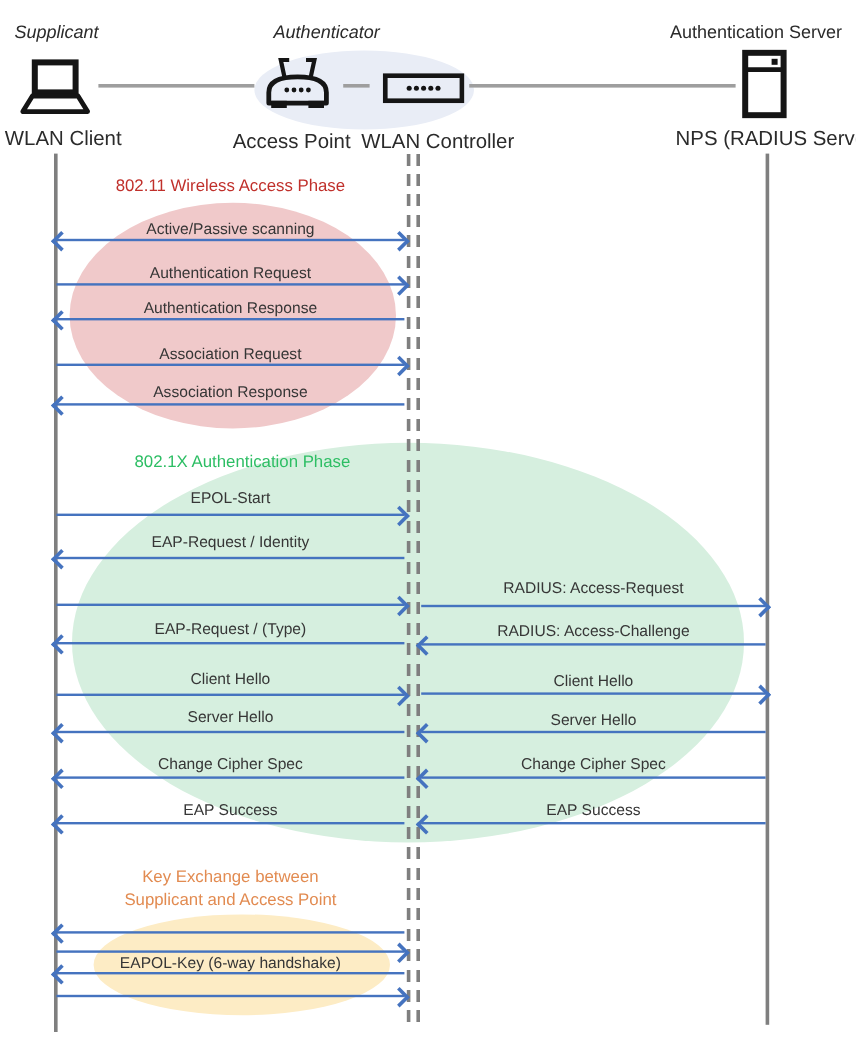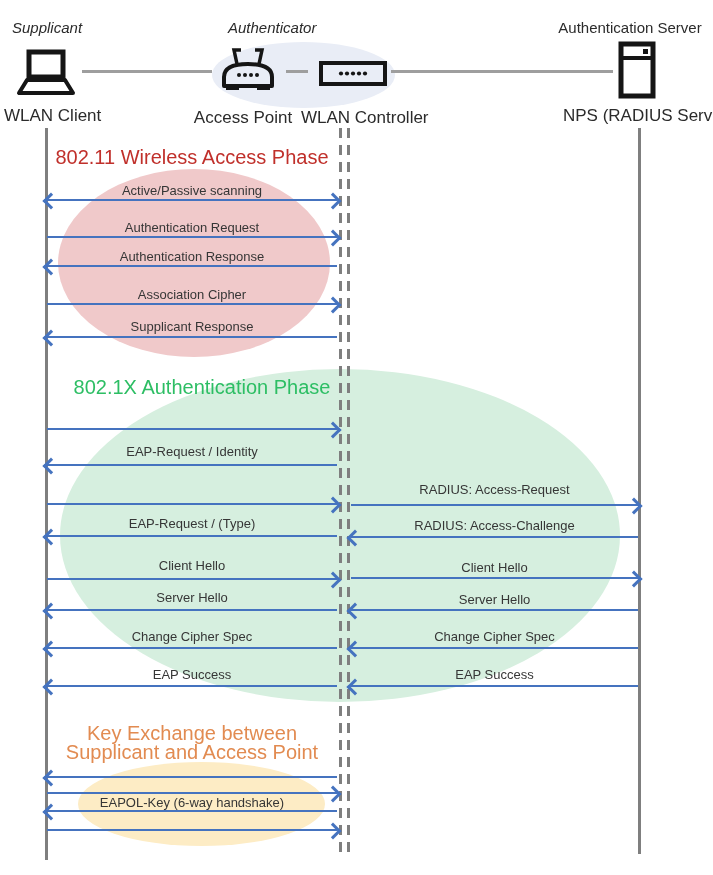--- a/index.html
+++ b/index.html
@@ -12,21 +12,21 @@
   .canvas{position:relative;width:713px;height:875px;background:#fff;overflow:hidden;
           font-family:"Liberation Sans",sans-serif;color:var(--text);}
   .ellipse{position:absolute;border-radius:50%;z-index:0;}
   .lifeline{position:absolute;width:3px;background:var(--lifeline);z-index:2;}
   .dashline{position:absolute;width:3px;z-index:2;
             background:repeating-linear-gradient(to bottom,var(--lifeline) 0 10px,transparent 10px 17px);}
   .connector{position:absolute;height:3px;background:var(--connector);z-index:1;}
   .role{position:absolute;font-size:15px;color:#2b2b2b;white-space:nowrap;z-index:3;}
   .devlabel{position:absolute;font-size:17px;color:#2b2b2b;text-align:center;white-space:nowrap;z-index:3;}
   .icon{position:absolute;z-index:3;}
-  .phase-title{position:absolute;font-size:20px;text-align:center;white-space:nowrap;z-index:3;}
+  .phase-title{position:absolute;font-size:14px;text-align:center;white-space:nowrap;z-index:3;}
   .msg{position:absolute;font-size:13px;color:var(--text);text-align:center;white-space:nowrap;z-index:4;}
   .arrow{position:absolute;height:2px;background:var(--arrow);z-index:3;}
   .head{position:absolute;width:9px;height:9px;border-style:solid;border-color:var(--arrow);
         border-width:3px 3px 0 0;top:-4px;}
   .hr{right:-2px;transform:rotate(45deg);}
   .hl{left:-2px;transform:rotate(-135deg);}
 </style>
 </head>
 <body>
 
@@ -102,30 +102,31 @@
   <div class="msg" style="left:47px;top:220px;width:290px;">Authentication Request</div>
   <div class="arrow" style="left:47px;top:236px;width:290px;">
       <i class="head hr"></i>
     </div>
 
   <div class="msg" style="left:47px;top:249px;width:290px;">Authentication Response</div>
   <div class="arrow" style="left:47px;top:265px;width:290px;">
       <i class="head hl"></i>
     </div>
 
-  <div class="msg" style="left:47px;top:287px;width:290px;">Association Cipher</div>
+  <div class="msg" style="left:47px;top:287px;width:290px;">Association Request</div>
   <div class="arrow" style="left:47px;top:303px;width:290px;">
       <i class="head hr"></i>
     </div>
 
-  <div class="msg" style="left:47px;top:319px;width:290px;">Supplicant Response</div>
+  <div class="msg" style="left:47px;top:319px;width:290px;">Association Response</div>
   <div class="arrow" style="left:47px;top:336px;width:290px;">
       <i class="head hl"></i>
     </div>
 
+  <div class="msg" style="left:47px;top:407px;width:290px;">EPOL-Start</div>
   <div class="arrow" style="left:47px;top:428px;width:290px;">
       <i class="head hr"></i>
     </div>
 
   <div class="msg" style="left:47px;top:444px;width:290px;">EAP-Request / Identity</div>
   <div class="arrow" style="left:47px;top:464px;width:290px;">
       <i class="head hl"></i>
     </div>
 
   <div class="arrow" style="left:47px;top:503px;width:290px;">

